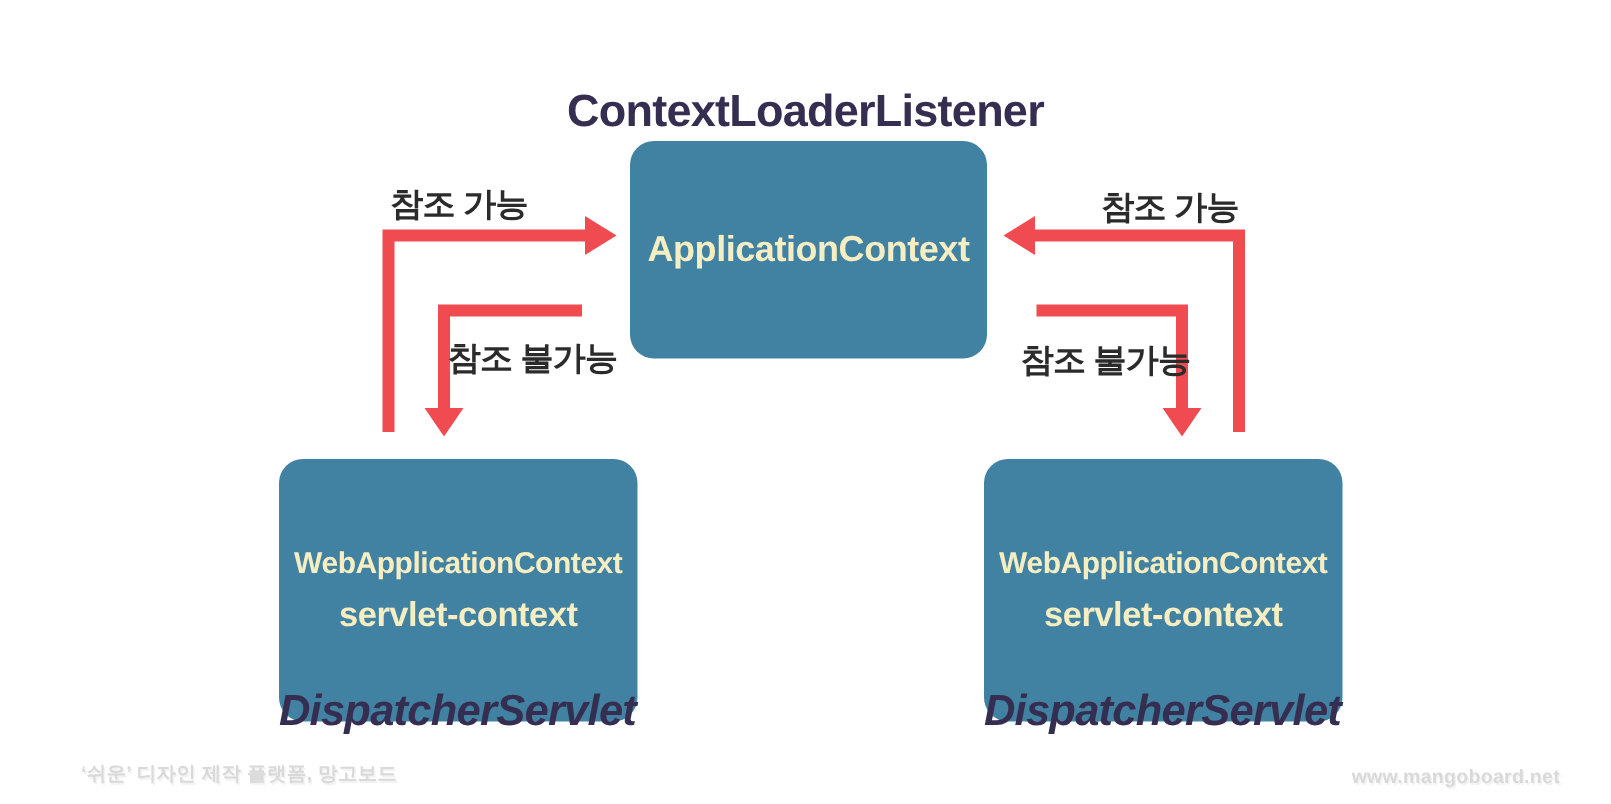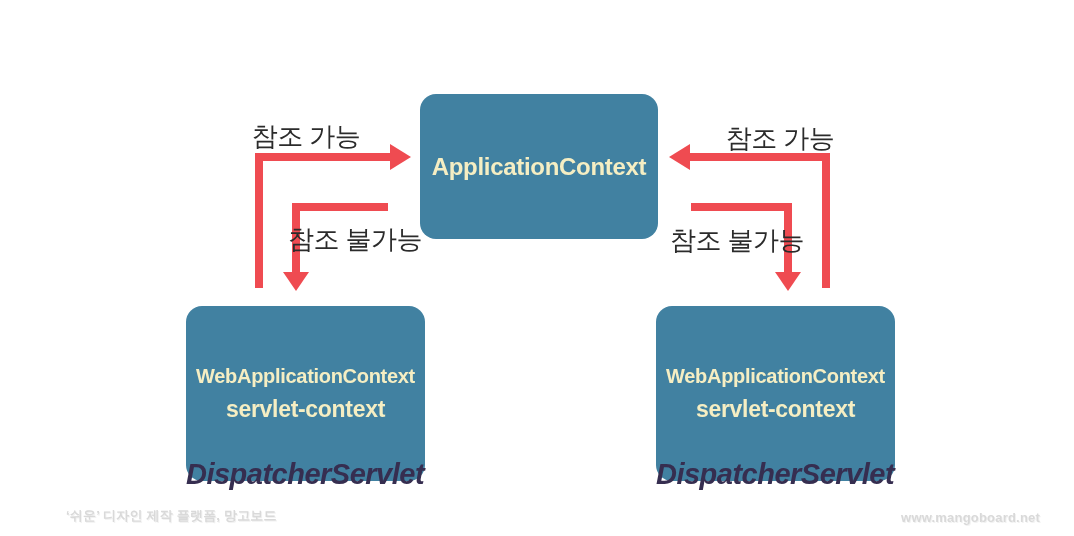--- a/index.html
+++ b/index.html
@@ -41,39 +41,40 @@
   }
   .caption-left{left:155px;}
   .caption-right{left:625px;}
   .arrows-layer{
     position:absolute;left:0;top:0;width:1074px;height:536px;pointer-events:none;
   }
   .arrows-layer path{fill:none;stroke:var(--arrow);stroke-width:8;stroke-linejoin:miter;}
   .arrows-layer polygon{fill:var(--arrow);}
   .arrow-label{
     position:absolute;transform:translate(-50%,-50%);
-    font-size:26px;color:var(--label);white-space:nowrap;letter-spacing:-0.5px;
+    font-size:22px;color:var(--label);white-space:nowrap;letter-spacing:-0.5px;font-weight:bold;
   }
   .al-1{left:306px;top:136px;}
   .al-2{left:355px;top:239px;}
   .al-3{left:780px;top:138px;}
   .al-4{left:737px;top:240px;}
   .watermark{
     position:absolute;bottom:11px;font-size:13px;font-weight:bold;
     color:var(--watermark);letter-spacing:0.2px;
     text-shadow:1px 1px 0 #f2f2f2;white-space:nowrap;
   }
-  .wm-left{left:66px;}
+  .wm-left{left:54px;}
   .wm-right{right:34px;}
 </style>
 </head>
 <body>
 
 <div class="canvas">
 
+  <div class="diagram-title">ContextLoaderListener</div>
 
   <div class="ctx-box root-box">
     <div class="line1">ApplicationContext</div>
   </div>
 
   <div class="ctx-box servlet-box servlet-box-left">
     <div class="line1">WebApplicationContext</div>
     <div class="line2">servlet-context</div>
   </div>
 

